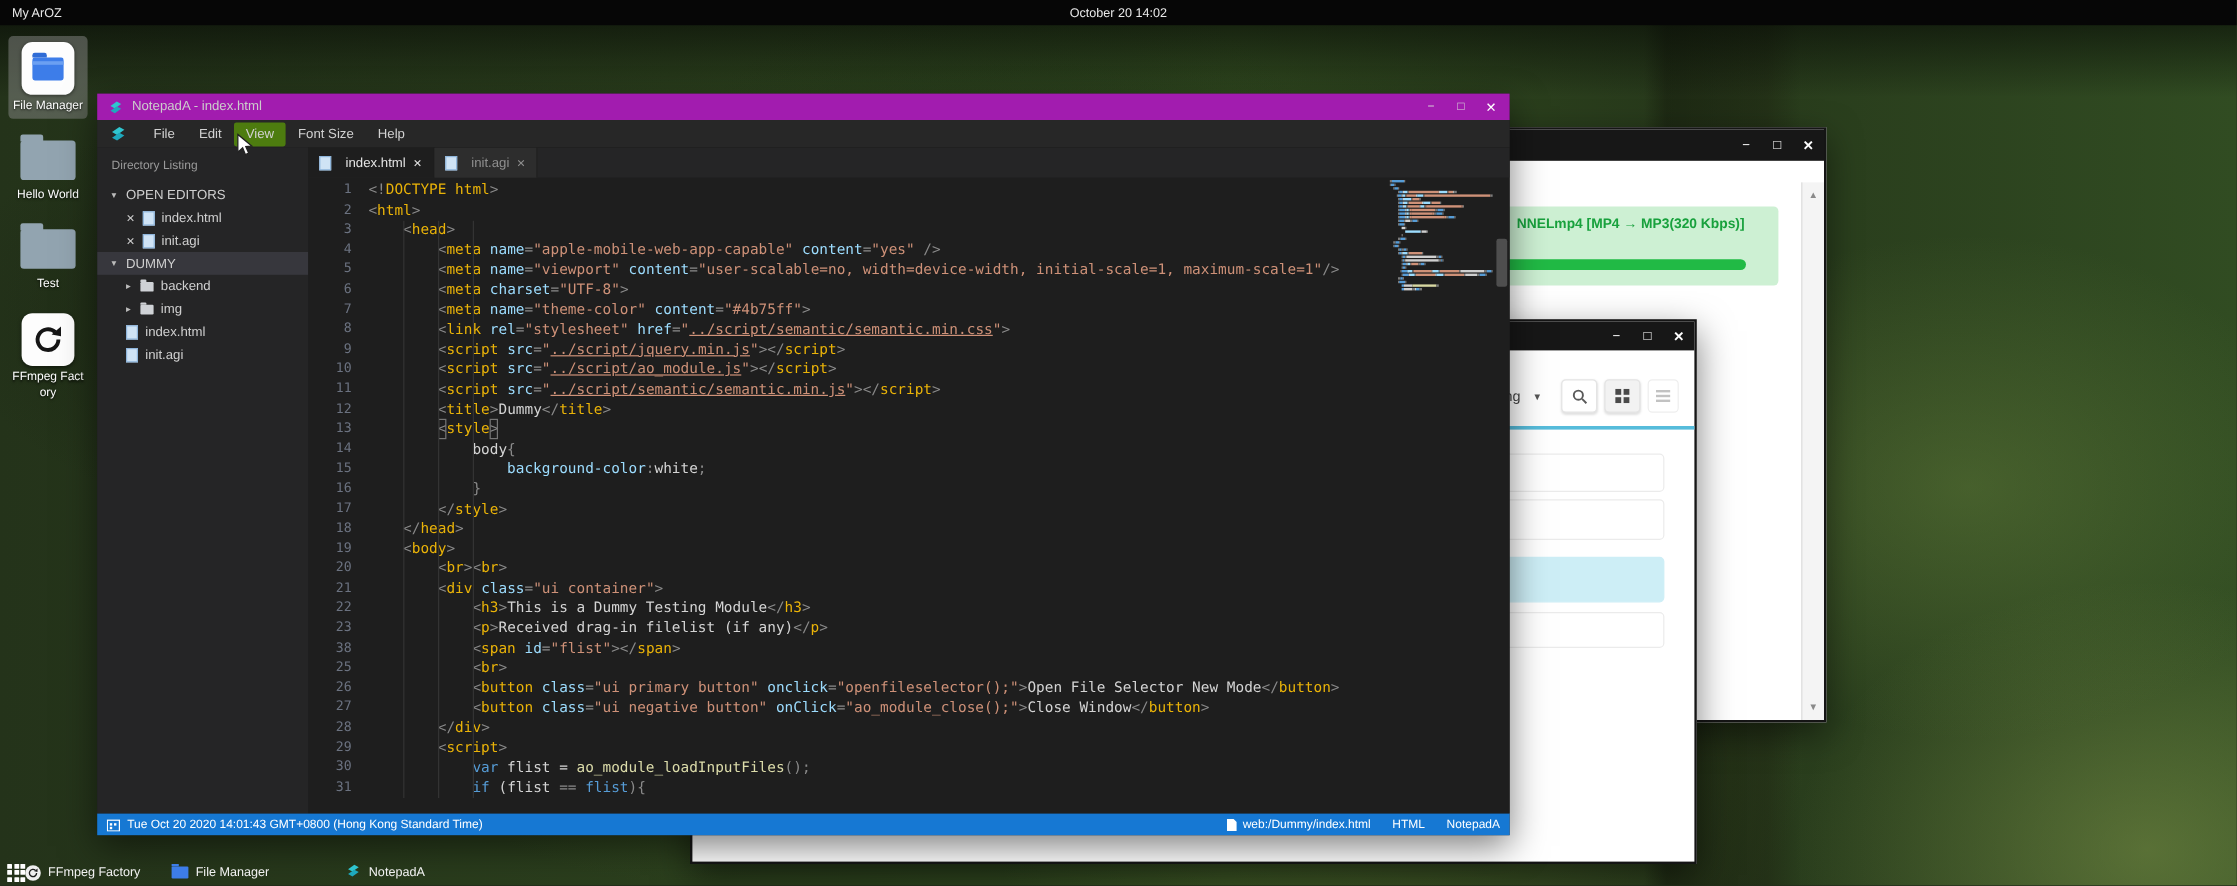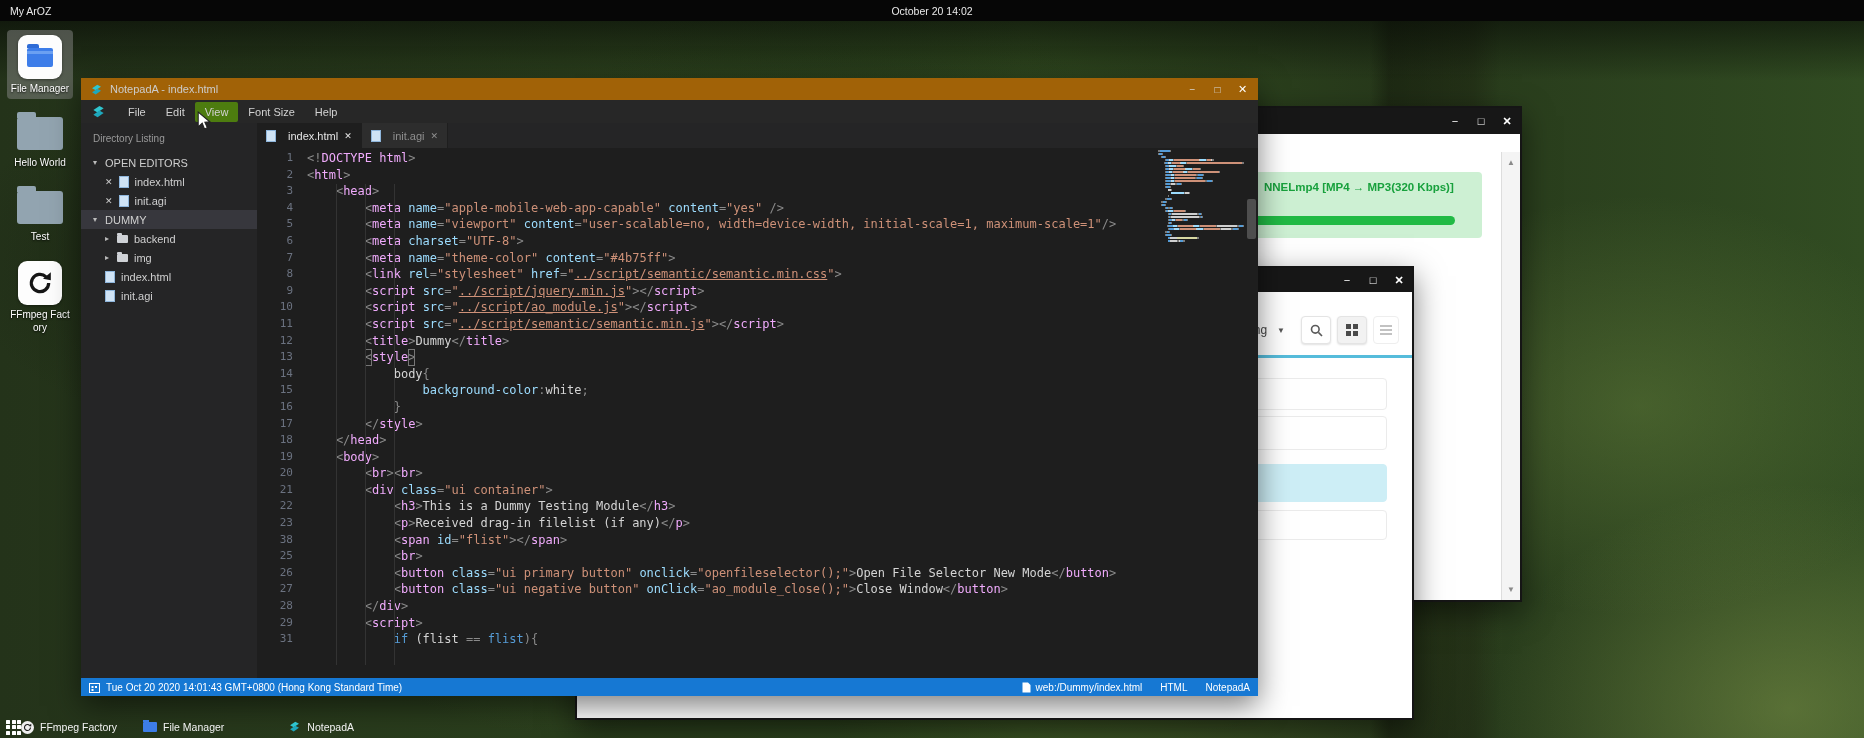--- a/index.html
+++ b/index.html
@@ -57,21 +57,21 @@
          display:flex;align-items:center;justify-content:center}
   .fmbtn.search{width:28px}.fmbtn.grid{width:28px;background:#f2f2f2}.fmbtn.list{width:24px;border-color:#eee;box-shadow:none}
   .fmdivider{position:absolute;top:87px;left:0;right:0;height:3px;background:#56bcdb}
   .fmrows{position:absolute;left:35px;right:25px;top:110px}
   .fmrow{height:30px;background:#fff;border:1px solid #ebebeb;border-radius:4px;margin-bottom:6px}
   .fmrow.r2{height:32px;margin-bottom:14px}
   .fmrow.sel{height:36px;background:#cdeef6;border-color:#cdeef6;margin-bottom:8px}
   .fmrow.r4{height:28px}
   
   .npwin{left:81px;top:78px;width:1177px;height:618px;z-index:10;background:#1e1e1e}
-  .ntbar{height:22px;background:#a16207;display:flex;align-items:center;color:#cccccc;font-size:11px}
+  .ntbar{height:22px;background:#a21caf;display:flex;align-items:center;color:#cccccc;font-size:11px}
   .ntbar .nlogo{width:13px;height:13px;margin-left:9px}
   .ntbar .ttl{margin-left:7px}
   .ntbar .wctl span{width:25px;font-size:10px;color:#d8d8d8}
   .ntbar .wctl .x{color:#fff;font-size:11px;margin-right:3px}
   .nmenu{height:23px;background:#272727;display:flex;align-items:center;color:#d2d2d2;font-size:11px}
   .nmenu .nlogo{width:15px;height:15px;margin-left:10px;margin-right:12px}
   .mitem{padding:4px 10px;border-radius:2px}
   .mitem.hl{background:#4d7c0f}
   .nmain{position:absolute;top:45px;left:0;right:0;bottom:18px;display:flex}
   .nsidebar{width:176px;background:#252526;color:#cfcfcf;font-size:11px;flex:none;overflow:hidden}
@@ -87,21 +87,21 @@
   .neditor{flex:1;position:relative;background:#1e1e1e;overflow:hidden}
   .ntabs{height:25px;background:#252526;display:flex;font-size:11px}
   .tab{display:flex;align-items:center;padding:0 9px;gap:6px;background:#2d2d2d;color:#8f8f8f;border-right:1px solid #1e1e1e}
   .tab.active{background:#1e1e1e;color:#e4e4e4}
   .tabx{font-size:9px}
   .codewrap{position:absolute;top:25px;left:0;right:102px;bottom:0;padding-top:2px;overflow:hidden;
             font-family:"DejaVu Sans Mono",monospace;font-size:12px;line-height:16.6px}
   .cline{display:flex;white-space:pre}
   .lnum{width:30px;text-align:right;color:#6b7280;flex:none;margin-right:14px;padding-left:6px;font-size:11px}
   .tok{white-space:pre}
-  .tok.t{color:#f0abfc}.tok.a{color:#9cdcfe}.tok.s{color:#ce9178}
+  .tok.t{color:#eab308}.tok.a{color:#9cdcfe}.tok.s{color:#ce9178}
   .tok.u{color:#ce9178;text-decoration:underline}
   .tok.p{color:#8a8a8a}.tok.x{color:#d4d4d4}.tok.k{color:#569cd6}.tok.f{color:#dcdcaa}
   .tok.m{outline:1px solid #767676;outline-offset:-1px}
   .iguides div{position:absolute;width:1px;background:#333;top:36px;height:481px}
   .minimap{position:absolute;top:27px;right:14px;width:86px;overflow:hidden}
   .mrow{height:2px;margin-bottom:1px;display:flex}
   .mrow span{height:2px;display:inline-block}
   .vthumb{position:absolute;right:2px;top:76px;width:9px;height:40px;background:#4e4e4e;border-radius:2px}
   .nstatus{position:absolute;left:0;right:0;bottom:0;height:18px;background:#1678d3;color:#fff;font-size:10px;
            display:flex;align-items:center;padding:0 8px;white-space:nowrap}
@@ -333,20 +333,21 @@
             <div class="cline"><span class="lnum">20</span><span class="tok p">        &lt;</span><span class="tok t">br</span><span class="tok p">&gt;&lt;</span><span class="tok t">br</span><span class="tok p">&gt;</span></div>
             <div class="cline"><span class="lnum">21</span><span class="tok p">        &lt;</span><span class="tok t">div</span><span class="tok x"> </span><span class="tok a">class</span><span class="tok p">=</span><span class="tok s">"ui container"</span><span class="tok p">&gt;</span></div>
             <div class="cline"><span class="lnum">22</span><span class="tok p">            &lt;</span><span class="tok t">h3</span><span class="tok p">&gt;</span><span class="tok x">This is a Dummy Testing Module</span><span class="tok p">&lt;/</span><span class="tok t">h3</span><span class="tok p">&gt;</span></div>
             <div class="cline"><span class="lnum">23</span><span class="tok p">            &lt;</span><span class="tok t">p</span><span class="tok p">&gt;</span><span class="tok x">Received drag-in filelist (if any)</span><span class="tok p">&lt;/</span><span class="tok t">p</span><span class="tok p">&gt;</span></div>
             <div class="cline"><span class="lnum">38</span><span class="tok p">            &lt;</span><span class="tok t">span</span><span class="tok x"> </span><span class="tok a">id</span><span class="tok p">=</span><span class="tok s">"flist"</span><span class="tok p">&gt;&lt;/</span><span class="tok t">span</span><span class="tok p">&gt;</span></div>
             <div class="cline"><span class="lnum">25</span><span class="tok p">            &lt;</span><span class="tok t">br</span><span class="tok p">&gt;</span></div>
             <div class="cline"><span class="lnum">26</span><span class="tok p">            &lt;</span><span class="tok t">button</span><span class="tok x"> </span><span class="tok a">class</span><span class="tok p">=</span><span class="tok s">"ui primary button"</span><span class="tok x"> </span><span class="tok a">onclick</span><span class="tok p">=</span><span class="tok s">"openfileselector();"</span><span class="tok p">&gt;</span><span class="tok x">Open File Selector New Mode</span><span class="tok p">&lt;/</span><span class="tok t">button</span><span class="tok p">&gt;</span></div>
             <div class="cline"><span class="lnum">27</span><span class="tok p">            &lt;</span><span class="tok t">button</span><span class="tok x"> </span><span class="tok a">class</span><span class="tok p">=</span><span class="tok s">"ui negative button"</span><span class="tok x"> </span><span class="tok a">onClick</span><span class="tok p">=</span><span class="tok s">"ao_module_close();"</span><span class="tok p">&gt;</span><span class="tok x">Close Window</span><span class="tok p">&lt;/</span><span class="tok t">button</span><span class="tok p">&gt;</span></div>
             <div class="cline"><span class="lnum">28</span><span class="tok p">        &lt;/</span><span class="tok t">div</span><span class="tok p">&gt;</span></div>
             <div class="cline"><span class="lnum">29</span><span class="tok p">        &lt;</span><span class="tok t">script</span><span class="tok p">&gt;</span></div>
+            <div class="cline"><span class="lnum">30</span><span class="tok k">            var</span><span class="tok x"> flist = </span><span class="tok f">ao_module_loadInputFiles</span><span class="tok p">();</span></div>
             <div class="cline"><span class="lnum">31</span><span class="tok k">            if</span><span class="tok x"> (flist </span><span class="tok p">==</span><span class="tok x"> </span><span class="tok k">flist</span><span class="tok p">){</span></div>
           </div>
       </div>
       <div class="minimap" id="minimap">
           <div class="mrow">
             <span style="width: 2px; background: rgb(122, 122, 122);"></span>
             <span style="width: 10px; background: rgb(86, 156, 214);"></span>
             <span style="width: 1px; background: rgb(122, 122, 122);"></span>
           </div>
           <div class="mrow">

